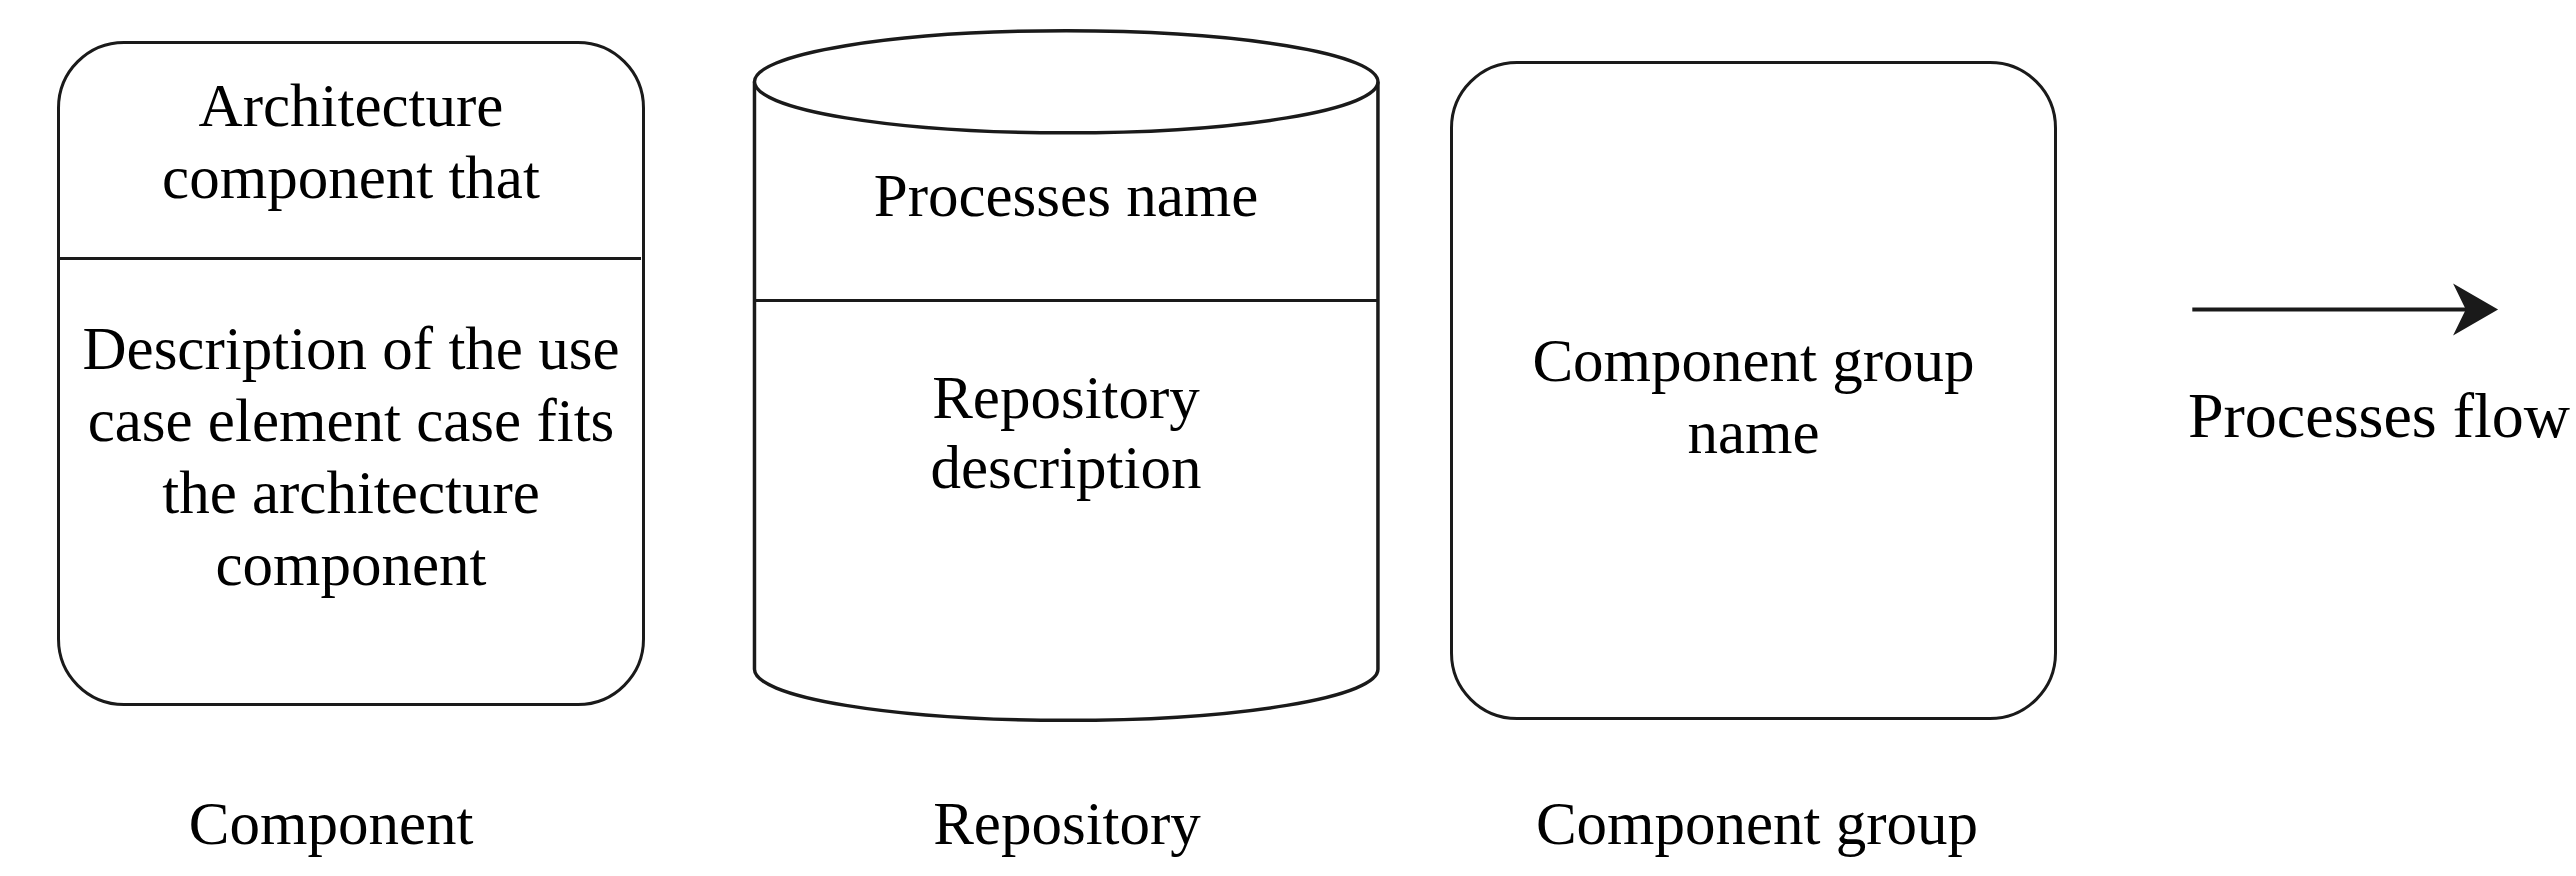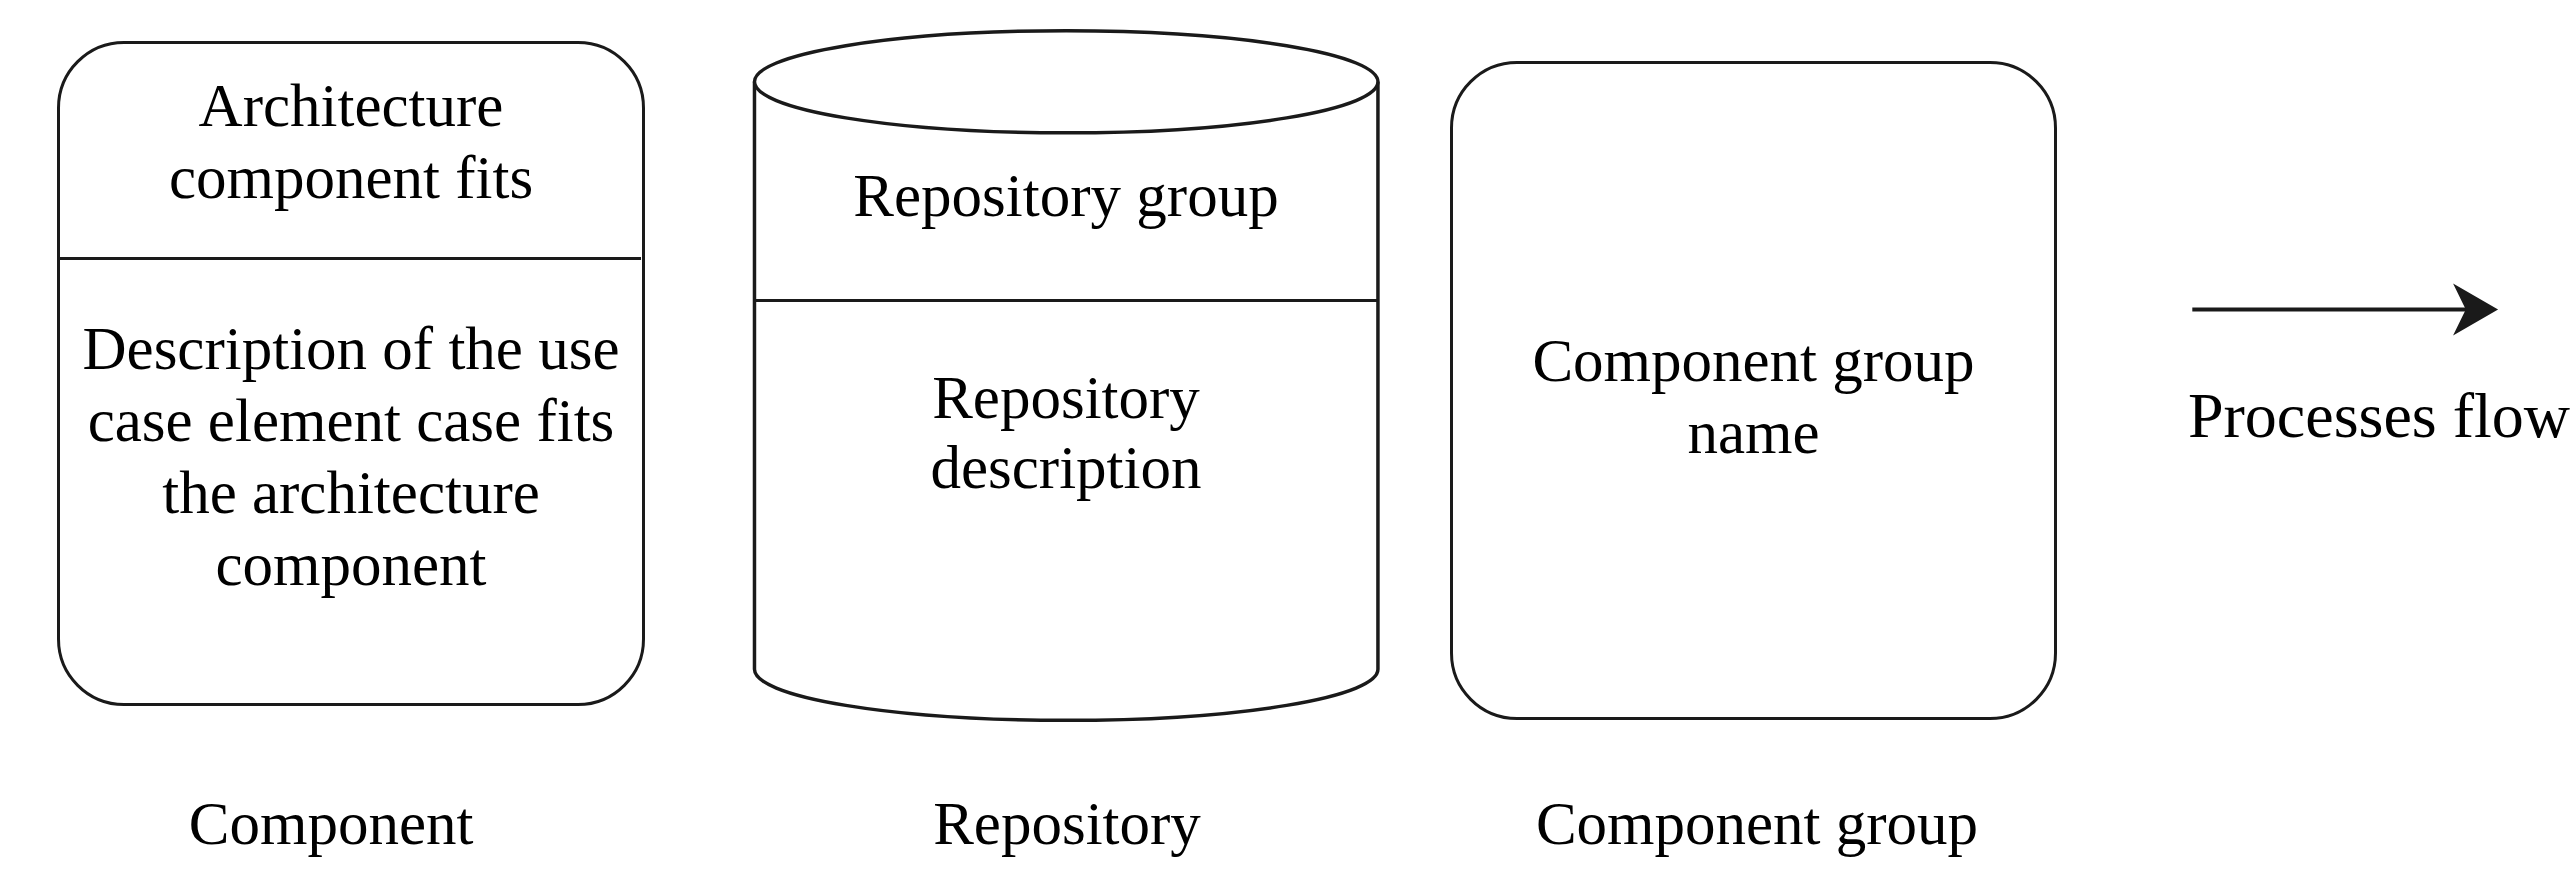--- a/index.html
+++ b/index.html
@@ -61,33 +61,33 @@
   }
 </style>
 </head>
 <body>
 
 <div class="diagram">
 
   <div class="rounded comp-shape"></div>
   <div class="comp-divider"></div>
   <div class="txt comp-title">Architecture
-component fits</div>
+component that</div>
   <div class="txt comp-desc">Description of the use
 case element case fits
 the architecture
 component</div>
 
   <svg class="cylinder-svg" viewBox="0 0 1088 1206" xmlns="http://www.w3.org/2000/svg">
     <path d="M 6 94 L 6 1107 A 537.5 88 0 0 0 1081 1107 L 1081 94 Z" fill="#ffffff" stroke="none"></path>
     <path d="M 6 94 L 6 1107 A 537.5 88 0 0 0 1081 1107 L 1081 94" fill="none" stroke="#1a1a1a" stroke-width="6"></path>
     <ellipse cx="543.5" cy="94" rx="537.5" ry="88" fill="#ffffff" stroke="#1a1a1a" stroke-width="6"></ellipse>
     <line x1="6" y1="471" x2="1081" y2="471" stroke="#1a1a1a" stroke-width="5"></line>
   </svg>
-  <div class="txt repo-name">Repository group</div>
+  <div class="txt repo-name">Processes name</div>
   <div class="txt repo-desc">Repository
 description</div>
 
   <div class="rounded group-shape"></div>
   <div class="txt group-name">Component group
 name</div>
 
   <svg class="arrow-svg" viewBox="0 0 600 130" xmlns="http://www.w3.org/2000/svg">
     <line x1="18" y1="65" x2="494" y2="65" stroke="#1a1a1a" stroke-width="7"></line>
     <polygon points="548,65 470,20 492,65 470,110" fill="#1a1a1a"></polygon>

